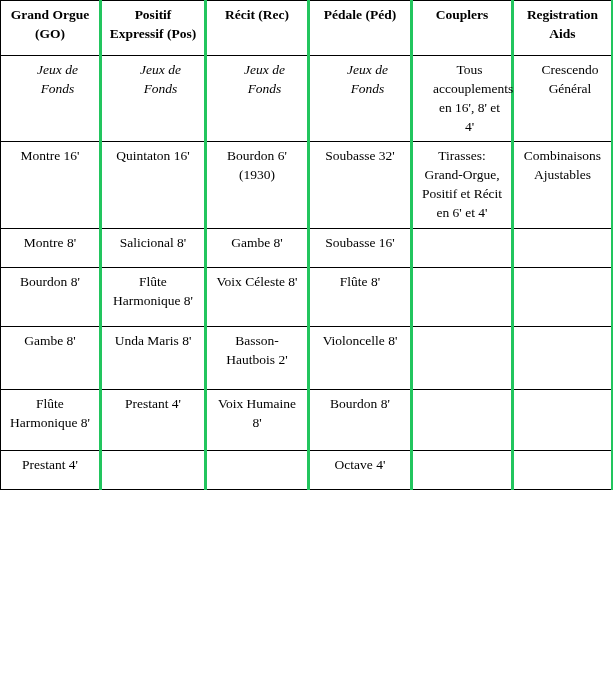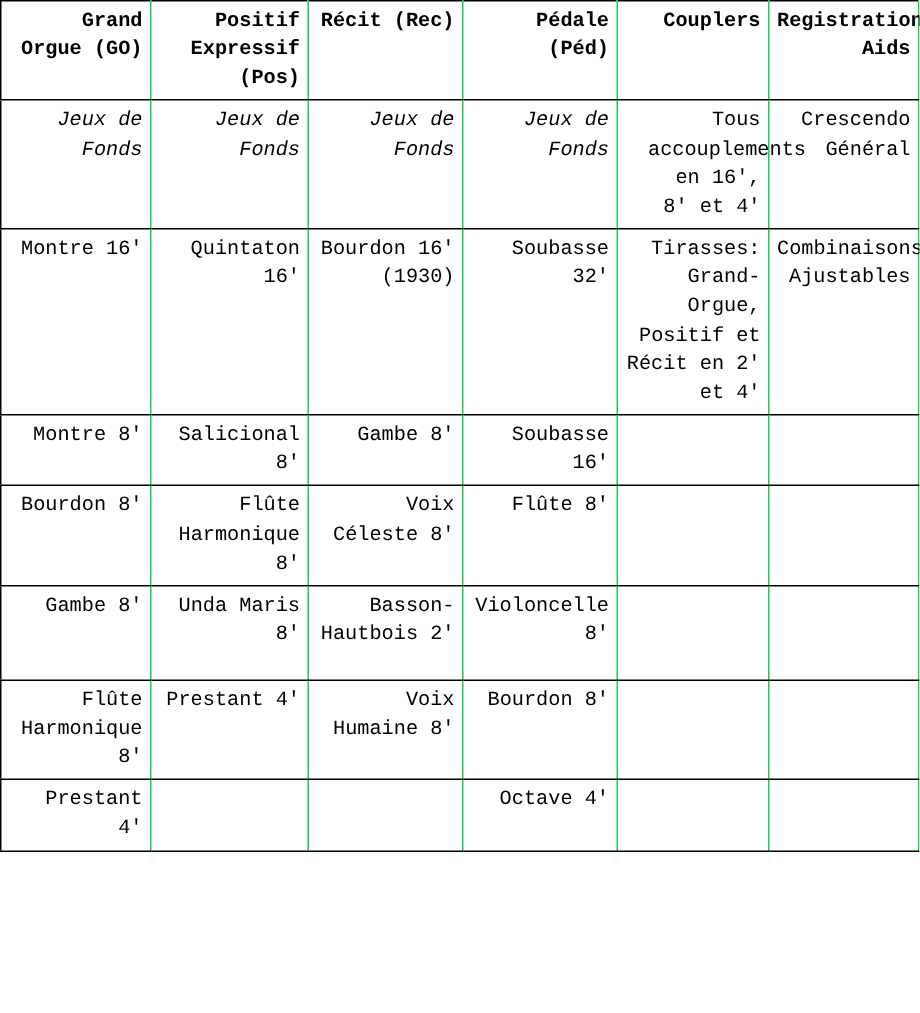--- a/index.html
+++ b/index.html
@@ -29,29 +29,28 @@
   }
   table.stoplist col.c0 { width: 100px; }
   table.stoplist col.c1 { width: 105px; }
   table.stoplist col.c2 { width: 103px; }
   table.stoplist col.c3 { width: 103px; }
   table.stoplist col.c4 { width: 101px; }
   table.stoplist col.c5 { width: 100px; }
 
   table.stoplist th,
   table.stoplist td {
-    border-right: 1px solid #22c55e;
+    border-right: 3px solid #22c55e;
     border-bottom: 1px solid #000;
     vertical-align: top;
-    text-align: right;
+    text-align: center;
     padding: 4px 5px 4px 5px;
     font-size: 13.5px;
     line-height: 1.42;
     font-weight: normal;
-    font-family: Liberation Mono, monospace;
   }
   table.stoplist thead th {
     font-weight: bold;
     font-size: 13.5px;
   }
   .row-section td {
     font-style: italic;
     font-weight: bold;
   }
   .row-section td.plain {
@@ -106,23 +105,23 @@
         <td>Jeux de Fonds</td>
         <td>Jeux de Fonds</td>
         <td>Jeux de Fonds</td>
         <td>Jeux de Fonds</td>
         <td class="plain">Tous accouplements en 16', 8' et 4'</td>
         <td class="plain">Crescendo Général</td>
       </tr>
       <tr class="r2">
         <td>Montre 16'</td>
         <td>Quintaton 16'</td>
-        <td>Bourdon 16' (1930)</td>
+        <td>Bourdon 6' (1930)</td>
         <td>Soubasse 32'</td>
-        <td>Tirasses: Grand-Orgue, Positif et Récit en 2' et 4'</td>
+        <td>Tirasses: Grand-Orgue, Positif et Récit en 6' et 4'</td>
         <td>Combinaisons Ajustables</td>
       </tr>
       <tr class="r4">
         <td>Montre 8'</td>
         <td>Salicional 8'</td>
         <td>Gambe 8'</td>
         <td>Soubasse 16'</td>
         <td></td>
         <td></td>
       </tr>

